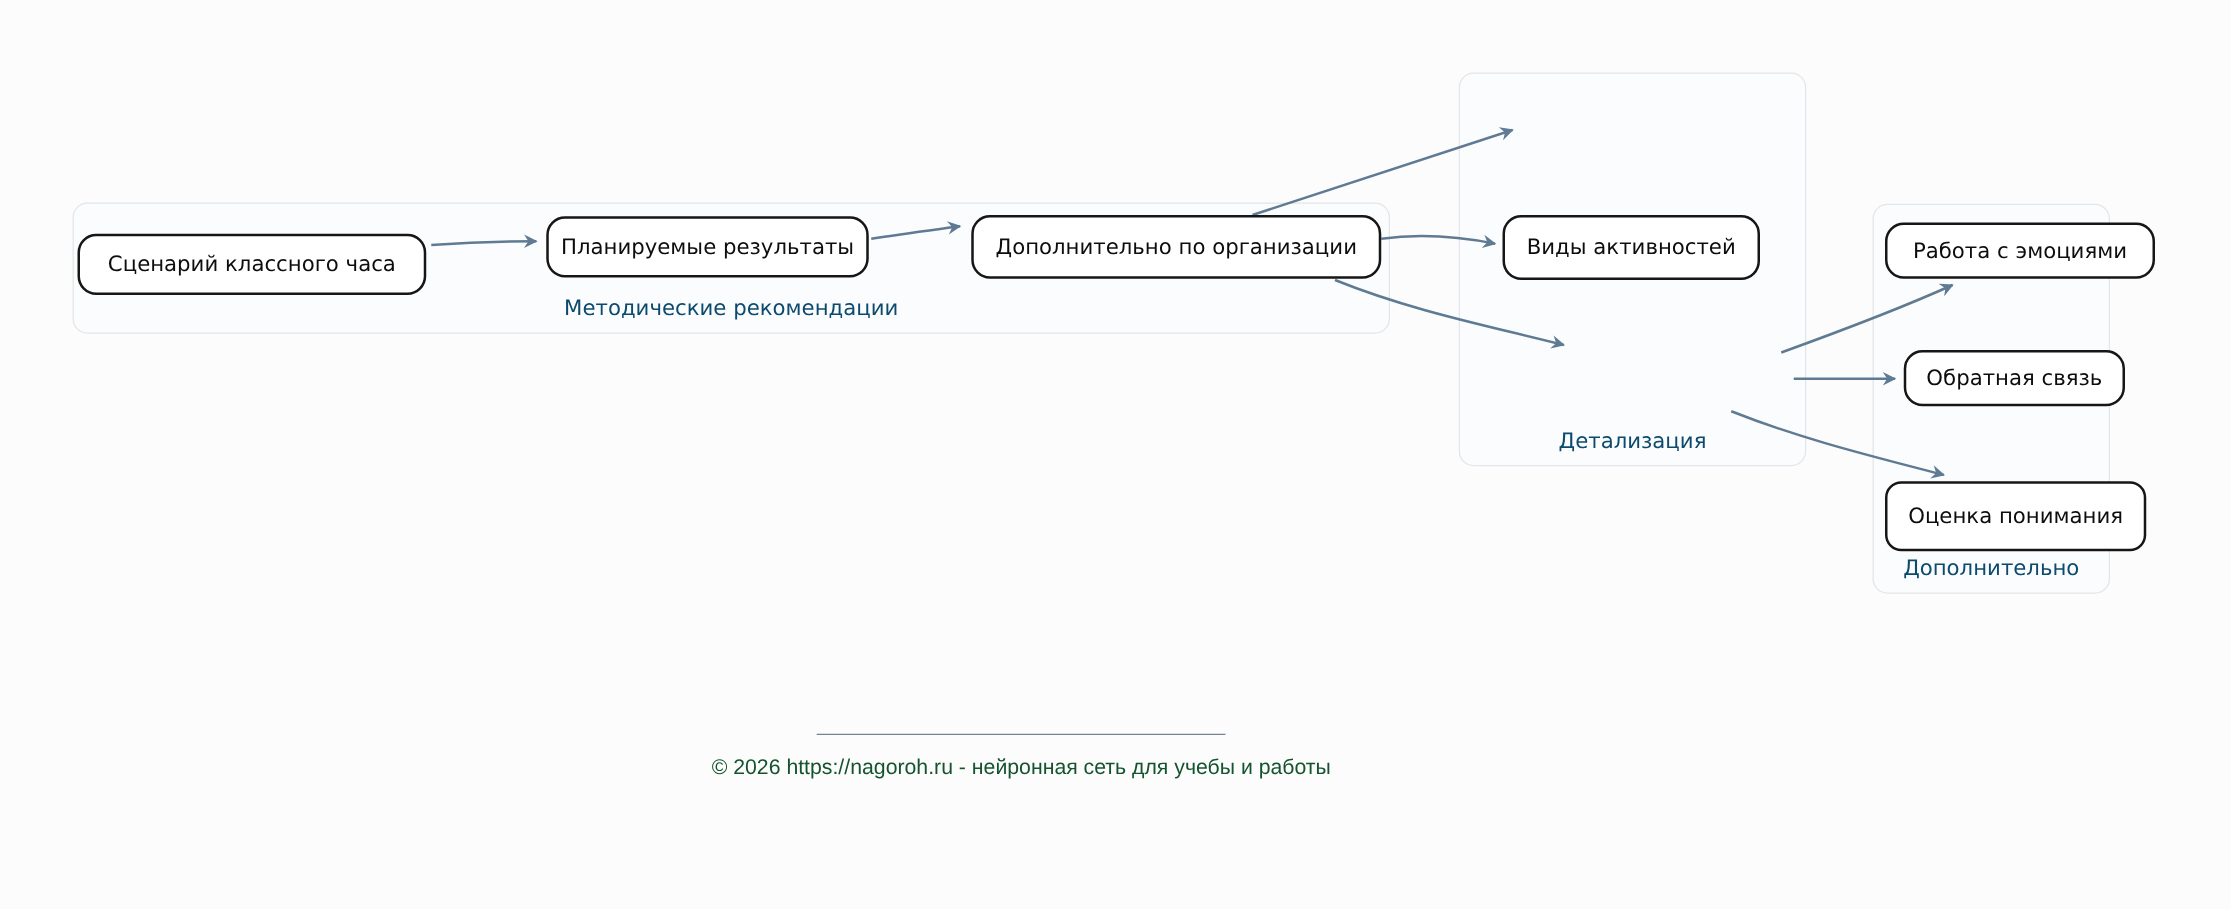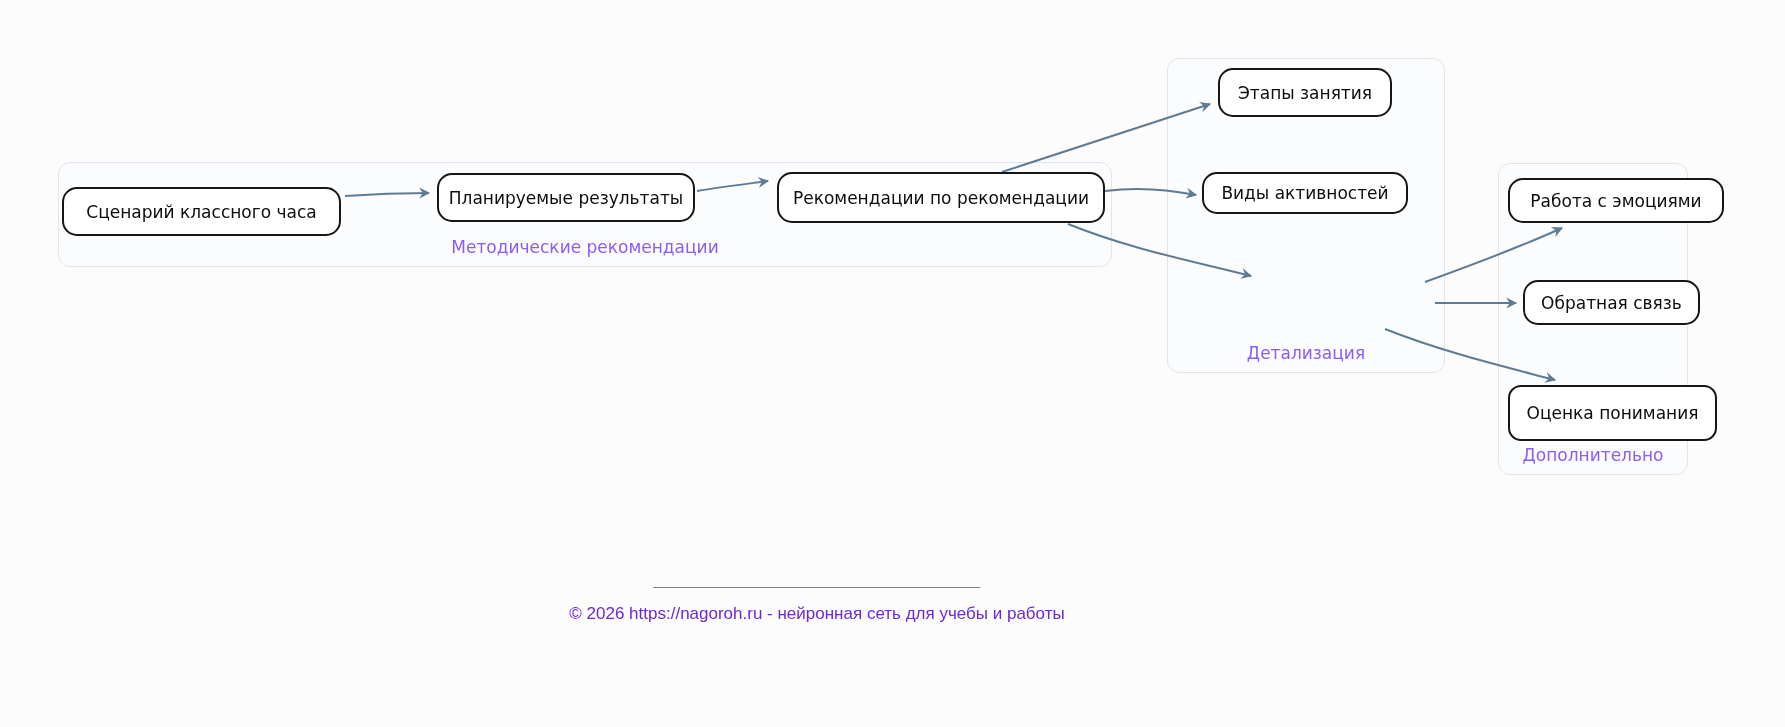--- a/index.html
+++ b/index.html
@@ -19,21 +19,21 @@
     background: #fbfcfd;
     border: 1px solid #e2e5e9;
     border-radius: 12px;
     box-sizing: border-box;
   }
   .group-label {
     position: absolute;
     left: 0; right: 0; bottom: 9px;
     text-align: center;
     font-size: 17px;
-    color: #8b5cf6;
+    color: #0c4a6e;
     white-space: nowrap;
   }
   .node {
     position: absolute;
     background: #ffffff;
     border: 2px solid #161616;
     border-radius: 15px;
     box-sizing: border-box;
     display: flex;
     align-items: center;
@@ -60,21 +60,21 @@
   }
   .footer-divider {
     width: 327px;
     height: 0;
     border-top: 1px solid #76828e;
     margin: 17px auto 0 auto;
   }
   .footer-copyright {
     margin-top: 16px;
     font-size: 17px;
-    color: #6d28d9;
+    color: #14532d;
     white-space: nowrap;
   }
 </style>
 </head>
 <body>
 
 <div class="canvas">
 
   <div class="group" style="left:58px; top:162px; width:1054px; height:105px;">
     <div class="group-label">Методические рекомендации</div>
@@ -99,24 +99,23 @@
     <path class="edge" d="M1002,172 L1210,104" marker-end="url(#arrowhead)"></path>
     <path class="edge" d="M1105,191 C1135,187 1166,189 1196,195" marker-end="url(#arrowhead)"></path>
     <path class="edge" d="M1068,224 C1130,249 1192,261 1251,276" marker-end="url(#arrowhead)"></path>
     <path class="edge" d="M1425,282 C1472,265 1520,247 1562,228" marker-end="url(#arrowhead)"></path>
     <path class="edge" d="M1435,303 L1516,303" marker-end="url(#arrowhead)"></path>
     <path class="edge" d="M1385,329 C1443,352 1502,366 1555,380" marker-end="url(#arrowhead)"></path>
   </svg>
 
   <div class="node" style="left:62px; top:187px; width:279px; height:49px;">Сценарий классного часа</div>
   <div class="node" style="left:437px; top:173px; width:258px; height:49px;text-align:center;">Планируемые результаты</div>
-  <div class="node" style="left:777px; top:172px; width:328px; height:51px;">Рекомендации по рекомендации</div>
+  <div class="node" style="left:777px; top:172px; width:328px; height:51px;">Дополнительно по организации</div>
 
-  <div class="node" style="left:1218px; top:68px; width:174px; height:49px;">Этапы занятия</div>
-  <div class="node" style="left:1202px; top:172px; width:206px; height:42px;">Виды активностей</div>
+  <div class="node" style="left:1202px; top:172px; width:206px; height:52px;">Виды активностей</div>
 
   <div class="node" style="left:1508px; top:178px; width:216px; height:45px;">Работа с эмоциями</div>
   <div class="node" style="left:1523px; top:280px; width:177px; height:45px;">Обратная связь</div>
   <div class="node" style="left:1508px; top:385px; width:209px; height:56px;border-radius:13px;">Оценка понимания</div>
 
   <div class="footer">
     <div class="footer-divider"></div>
     <div class="footer-copyright">© 2026 https://nagoroh.ru - нейронная сеть для учебы и работы</div>
   </div>
 

